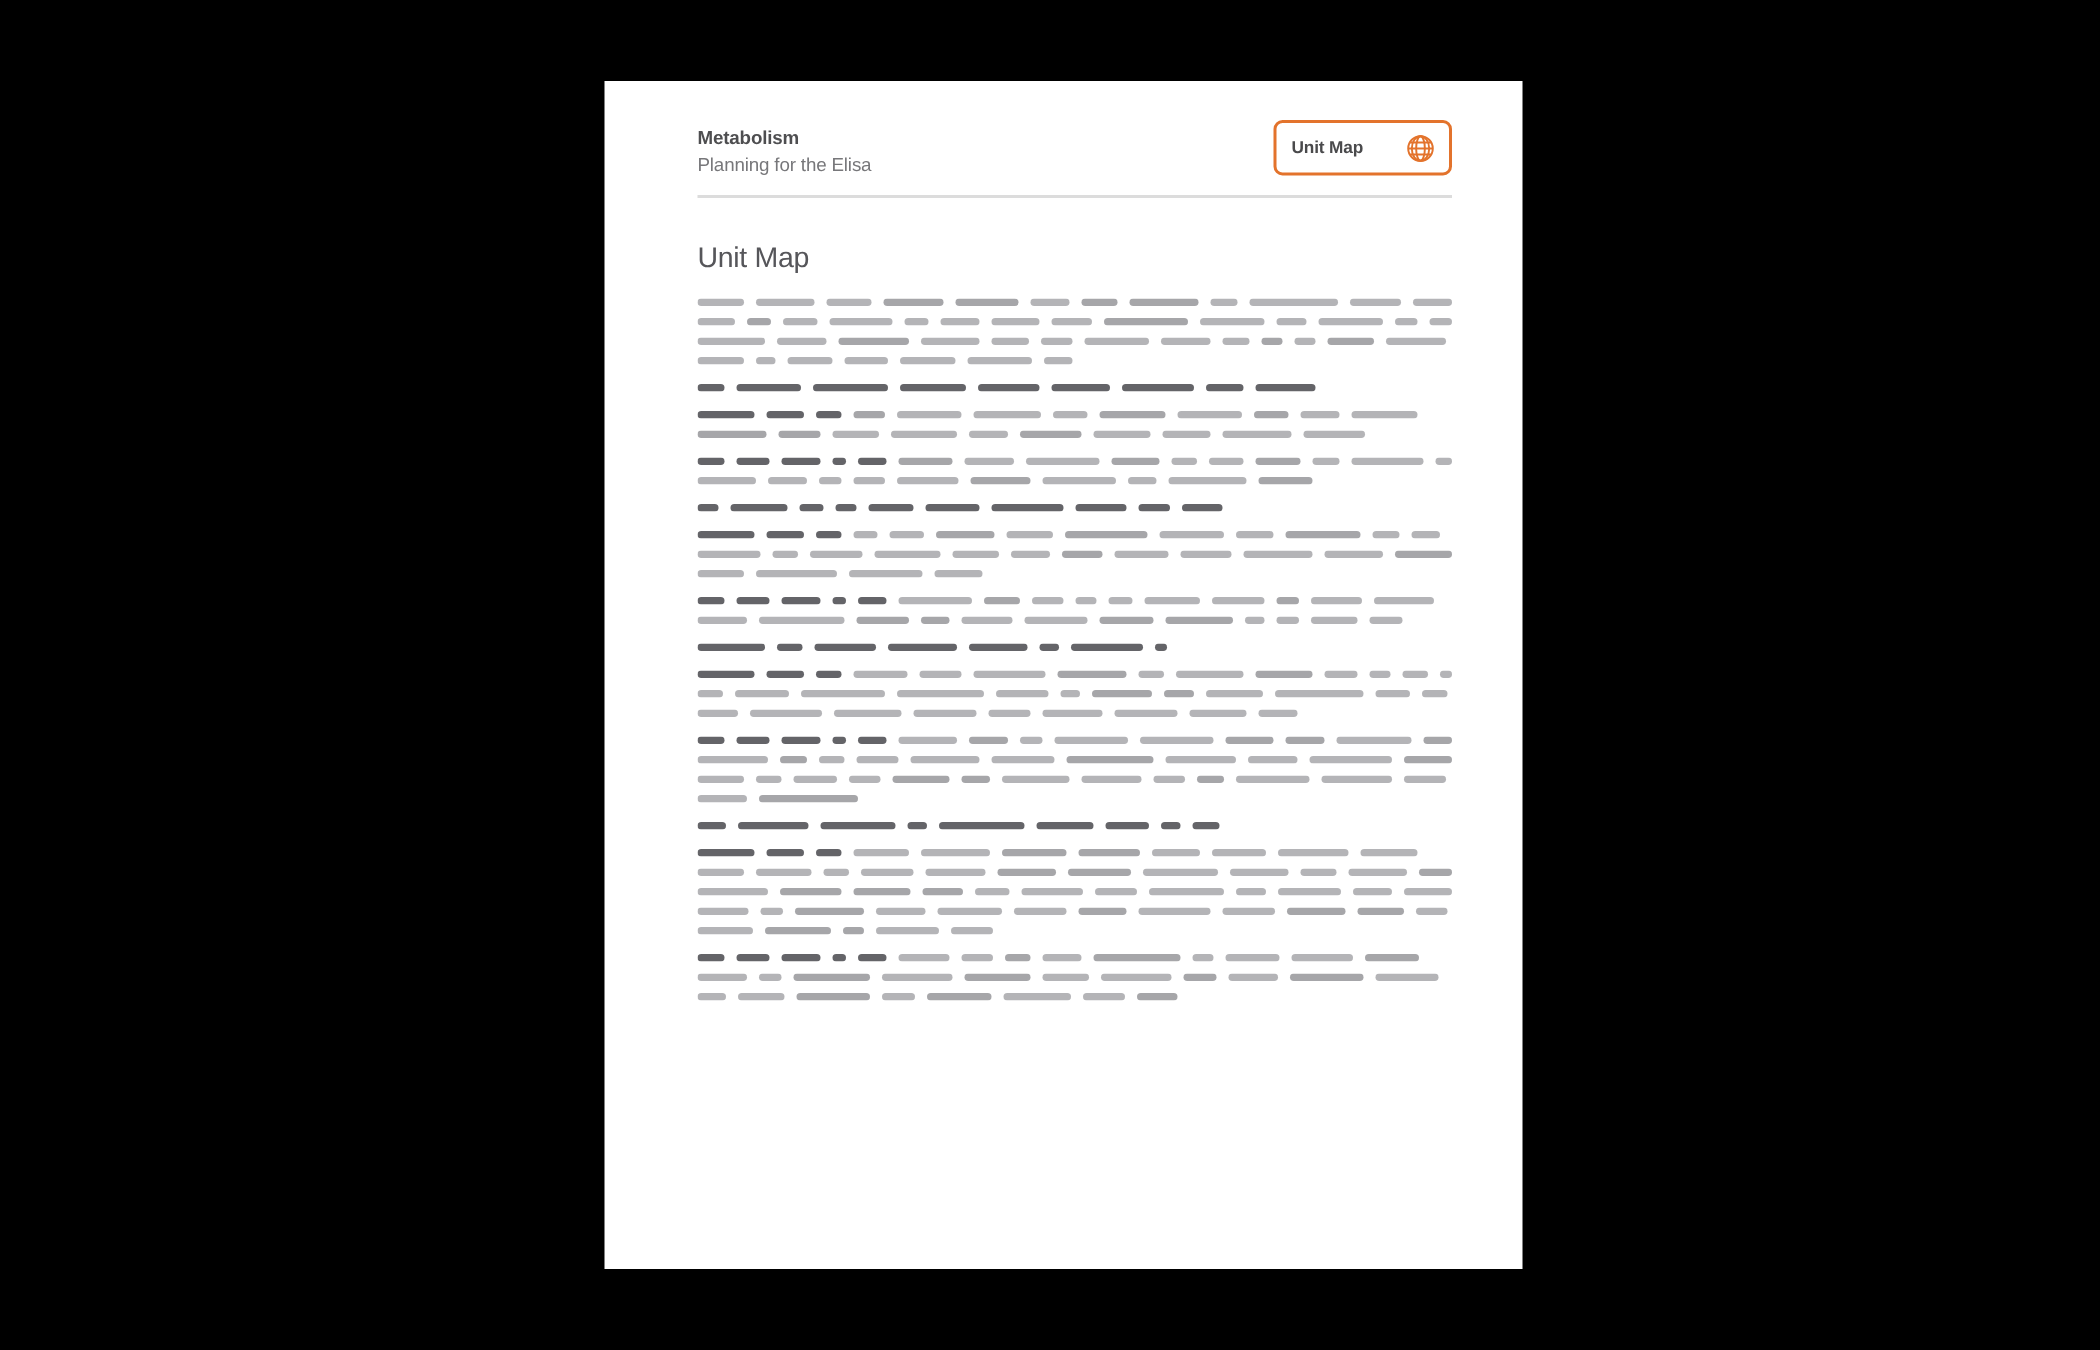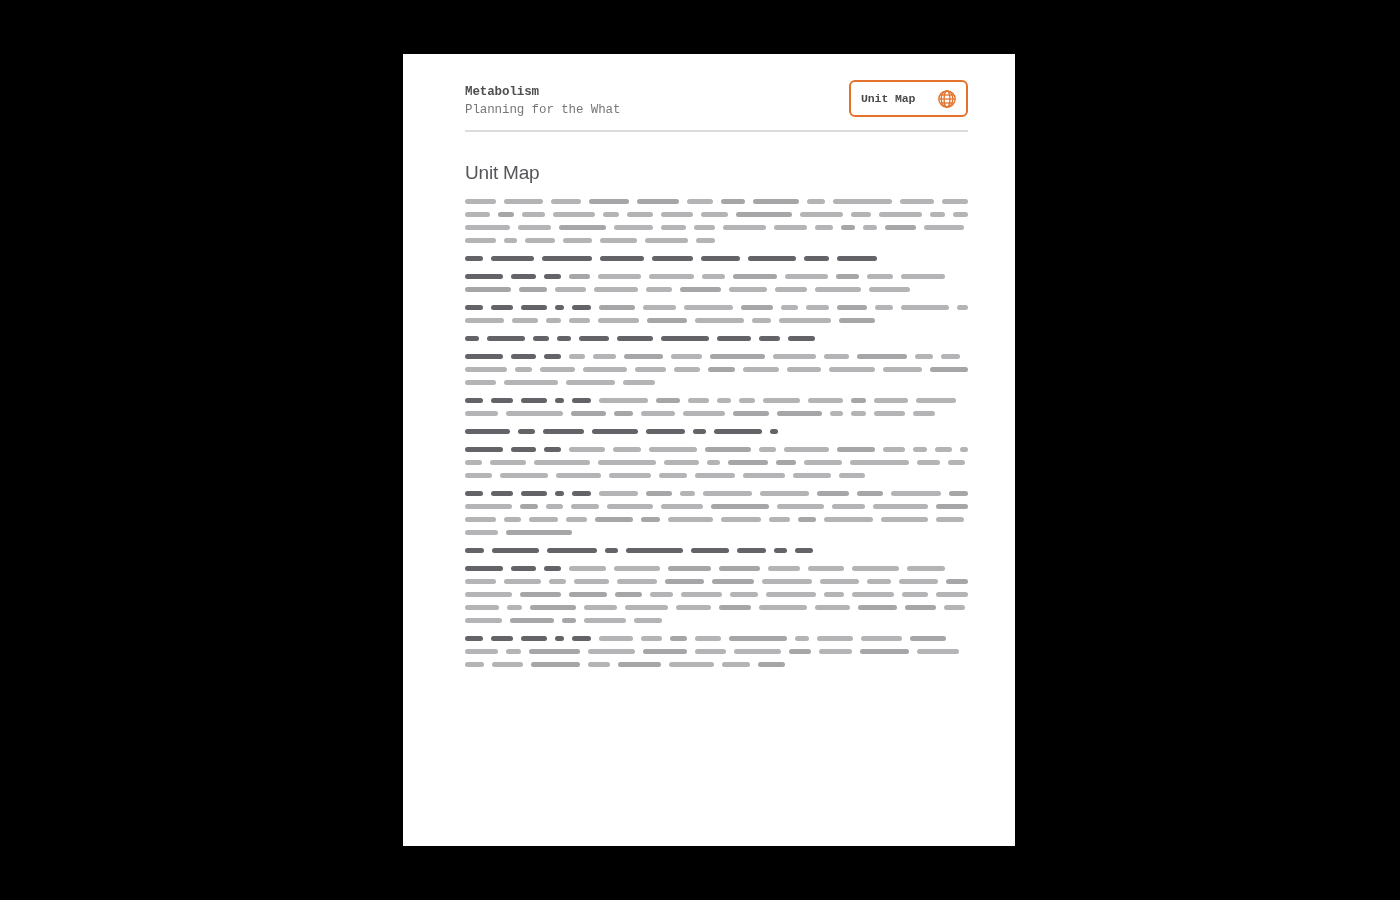--- a/index.html
+++ b/index.html
@@ -24,21 +24,20 @@
     width: 612px;
     height: 792px;
     background: #ffffff;
     box-sizing: border-box;
     padding: 26px 47px 0 62px;
   }
   .header {
     display: flex;
     justify-content: space-between;
     align-items: flex-start;
-    font-family: Liberation Mono, monospace;
   }
   .header-text { padding-top: 3px; line-height: 18px; }
   .app-title {
     font-size: 12.5px;
     font-weight: bold;
     color: #4e4e50;
     letter-spacing: -0.1px;
   }
   .app-subtitle {
     font-size: 12.5px;
@@ -101,21 +100,21 @@
 </style>
 </head>
 <body>
 
 <div class="canvas">
   <div class="page">
 
     <div class="header">
       <div class="header-text">
         <div class="app-title">Metabolism</div>
-        <div class="app-subtitle">Planning for the What</div>
+        <div class="app-subtitle">Planning for the Elisa</div>
       </div>
 
       <div class="unit-map-btn">
         <span class="btn-label">Unit Map</span>
         <span>
           <svg class="globe" viewBox="0 0 20 20">
             <g fill="none" stroke="#e3732c" stroke-width="1.3">
               <circle cx="10" cy="10" r="8.2"></circle>
               <ellipse cx="10" cy="10" rx="2.9" ry="8.2"></ellipse>
               <ellipse cx="10" cy="10" rx="5.8" ry="8.2"></ellipse>

